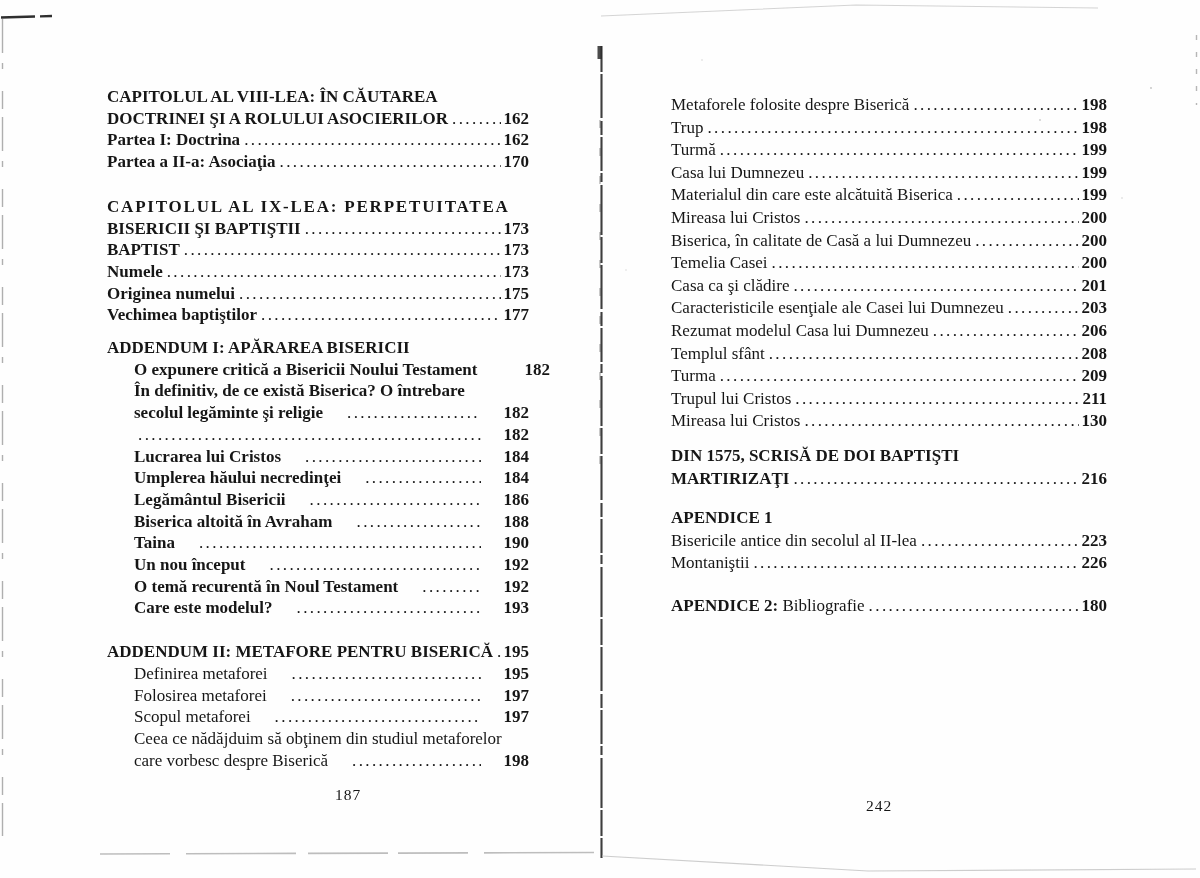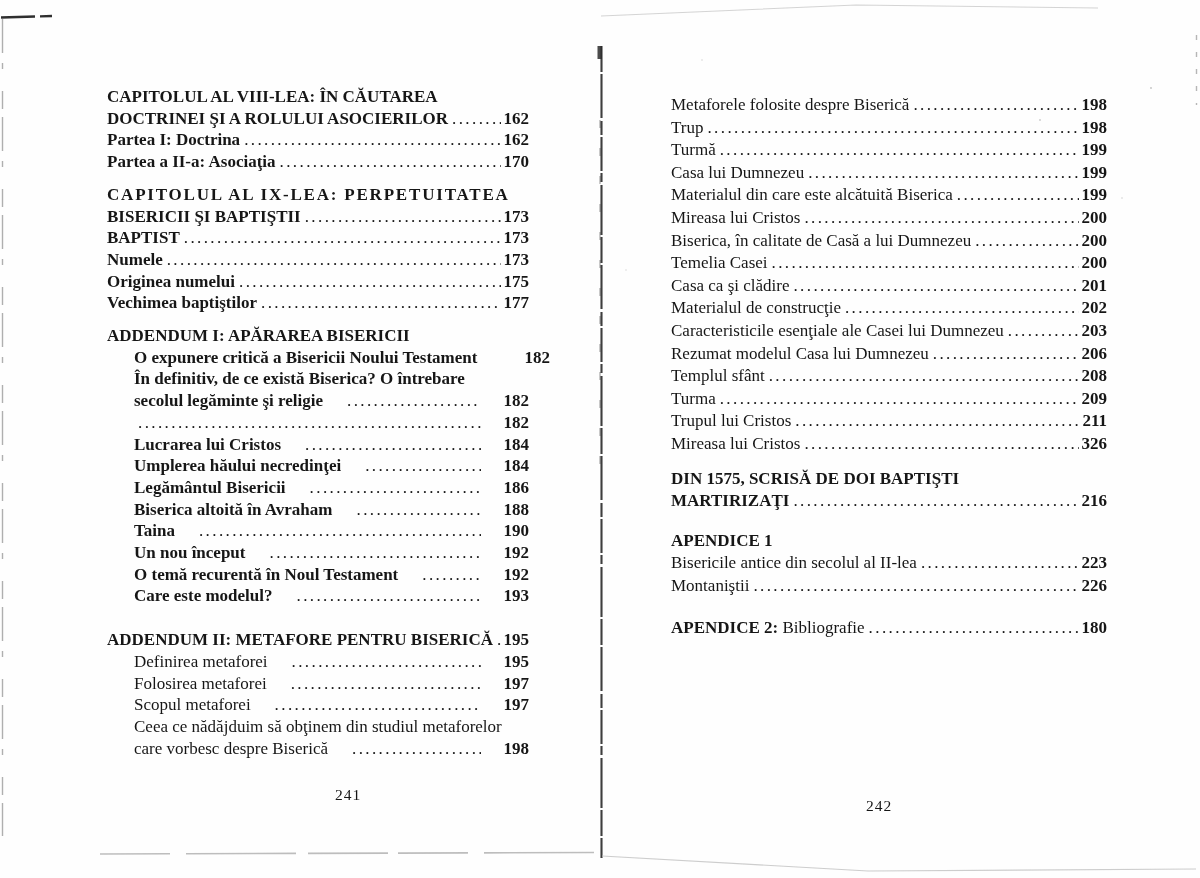--- a/index.html
+++ b/index.html
@@ -23,21 +23,21 @@
   #toc-right .toc-section:nth-child(3){margin-top:17px;}
   #toc-right .toc-section:nth-child(4){margin-top:20px;}
   .toc-line{
     display:flex;align-items:baseline;
     font-size:17px;line-height:21.7px;
     white-space:nowrap;
   }
   #toc-right .toc-line{line-height:22.6px;}
   .toc-line.indent{padding-left:27px;gap:20px;}
   .toc-line.bold .toc-text{font-weight:bold;}
-  .toc-line.spread-letters .toc-text{letter-spacing:1.8px;}
+  .toc-line.spread-letters .toc-text{letter-spacing:1.8px;margin-top:12px;}
   .toc-line.spread-words .toc-text{word-spacing:4px;letter-spacing:0.5px;}
   .toc-text{white-space:nowrap;}
   .toc-text .b{font-weight:bold;}
   .leader{
     flex:1 1 auto;overflow:hidden;white-space:nowrap;
     margin:0 3px 0 4px;font-weight:normal;
   }
   .leader::after{
     content:"..........................................................................................................................................................";
     letter-spacing:2.4px;
@@ -204,21 +204,21 @@
       <div class="toc-line indent">
         <span class="toc-text">Ceea ce nădăjduim să obţinem din studiul metaforelor</span>
       </div>
       <div class="toc-line indent">
         <span class="toc-text">care vorbesc despre Biserică</span>
         <span class="leader"></span>
         <span class="pnum">198</span>
       </div>
     </div>
   </div>
-<div class="folio folio-left">241</div>
+<div class="folio folio-left">187</div>
 
 <div class="toc" id="toc-right">
     <div class="toc-section">
       <div class="toc-line">
         <span class="toc-text">Metaforele folosite despre Biserică</span>
         <span class="leader"></span>
         <span class="pnum">198</span>
       </div>
       <div class="toc-line">
         <span class="toc-text">Trup</span>
@@ -254,25 +254,20 @@
         <span class="toc-text">Temelia Casei</span>
         <span class="leader"></span>
         <span class="pnum">200</span>
       </div>
       <div class="toc-line">
         <span class="toc-text">Casa ca şi clădire</span>
         <span class="leader"></span>
         <span class="pnum">201</span>
       </div>
       <div class="toc-line">
-        <span class="toc-text">Materialul de construcţie</span>
-        <span class="leader"></span>
-        <span class="pnum">202</span>
-      </div>
-      <div class="toc-line">
         <span class="toc-text">Caracteristicile esenţiale ale Casei lui Dumnezeu</span>
         <span class="leader"></span>
         <span class="pnum">203</span>
       </div>
       <div class="toc-line">
         <span class="toc-text">Rezumat modelul Casa lui Dumnezeu</span>
         <span class="leader"></span>
         <span class="pnum">206</span>
       </div>
       <div class="toc-line">
@@ -286,21 +281,21 @@
         <span class="pnum">209</span>
       </div>
       <div class="toc-line">
         <span class="toc-text">Trupul lui Cristos</span>
         <span class="leader"></span>
         <span class="pnum">211</span>
       </div>
       <div class="toc-line">
         <span class="toc-text">Mireasa lui Cristos</span>
         <span class="leader"></span>
-        <span class="pnum">326</span>
+        <span class="pnum">130</span>
       </div>
     </div>
     <div class="toc-section">
       <div class="toc-line bold">
         <span class="toc-text">DIN 1575, SCRISĂ DE DOI BAPTIŞTI</span>
       </div>
       <div class="toc-line bold">
         <span class="toc-text">MARTIRIZAŢI</span>
         <span class="leader"></span>
         <span class="pnum">216</span>

